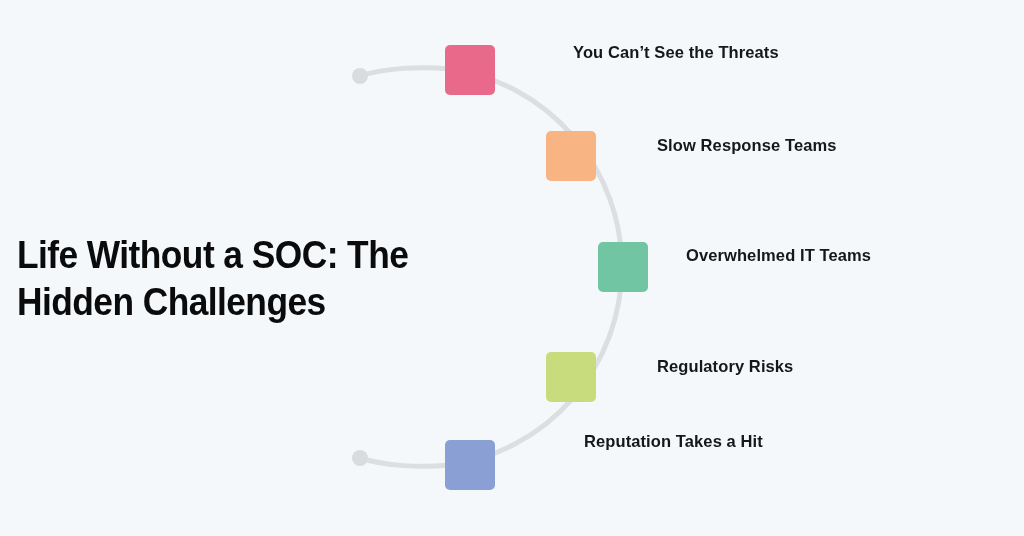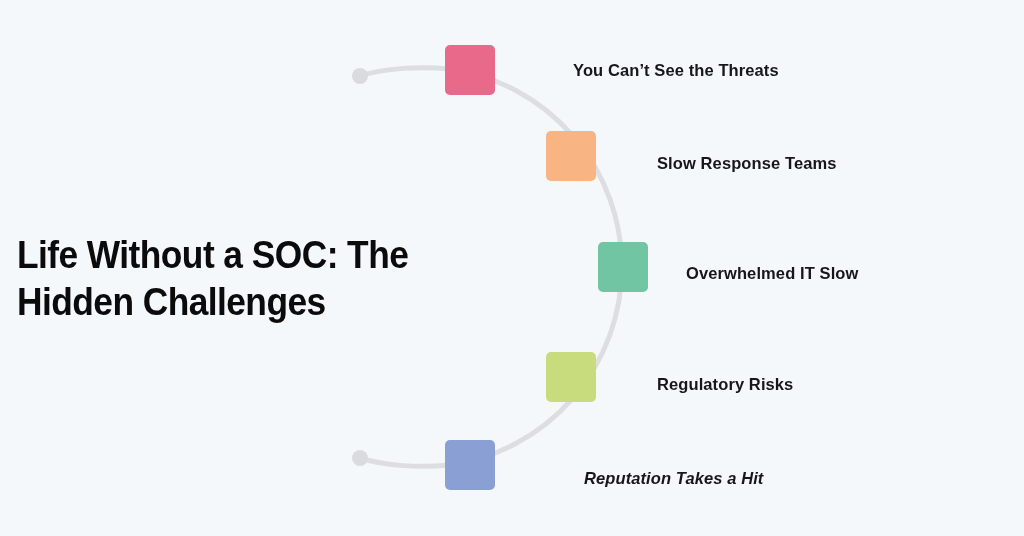--- a/index.html
+++ b/index.html
@@ -45,21 +45,20 @@
     }
     .label {
       position: absolute;
       font-family: "Liberation Sans", sans-serif;
       font-weight: bold;
       font-size: 16.5px;
       line-height: 20px;
       color: #16171a;
       white-space: nowrap;
       letter-spacing: 0.1px;
-      margin-top: 18px;
     }
   </style>
 </head>
 <body>
 
 <h1 class="title">
   <span>Life Without a SOC: The</span>
   <span>Hidden Challenges</span>
 </h1>
 
@@ -70,15 +69,15 @@
 </svg>
 
 <div class="node" style="left: 445px; top: 45px; background: rgb(232, 105, 138);"></div>
 <div class="node" style="left: 546px; top: 131px; background: rgb(248, 180, 131);"></div>
 <div class="node" style="left: 598px; top: 242px; background: rgb(114, 197, 163);"></div>
 <div class="node" style="left: 546px; top: 352px; background: rgb(201, 220, 125);"></div>
 <div class="node" style="left: 445px; top: 440px; background: rgb(138, 159, 212);"></div>
 
 <div class="label" style="left:573px; top:42px;">You Can’t See the Threats</div>
 <div class="label" style="left:657px; top:135px;">Slow Response Teams</div>
-<div class="label" style="left:686px; top:245px;">Overwhelmed IT Slow</div>
+<div class="label" style="left:686px; top:245px;">Overwhelmed IT Teams</div>
 <div class="label" style="left:657px; top:356px;text-align:right;">Regulatory Risks</div>
-<div class="label" style="left:584px; top:450px;font-style:italic;">Reputation Takes a Hit</div>
+<div class="label" style="left:584px; top:431px;">Reputation Takes a Hit</div>
 
 </body></html>

